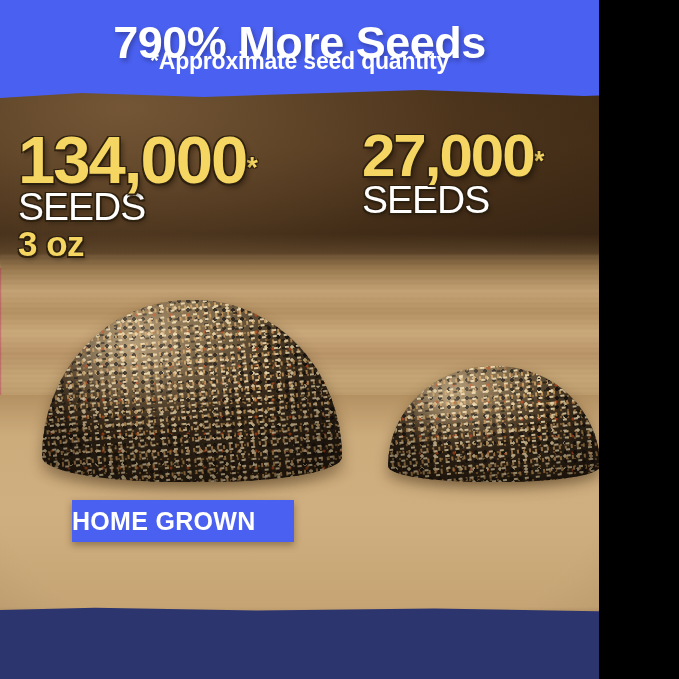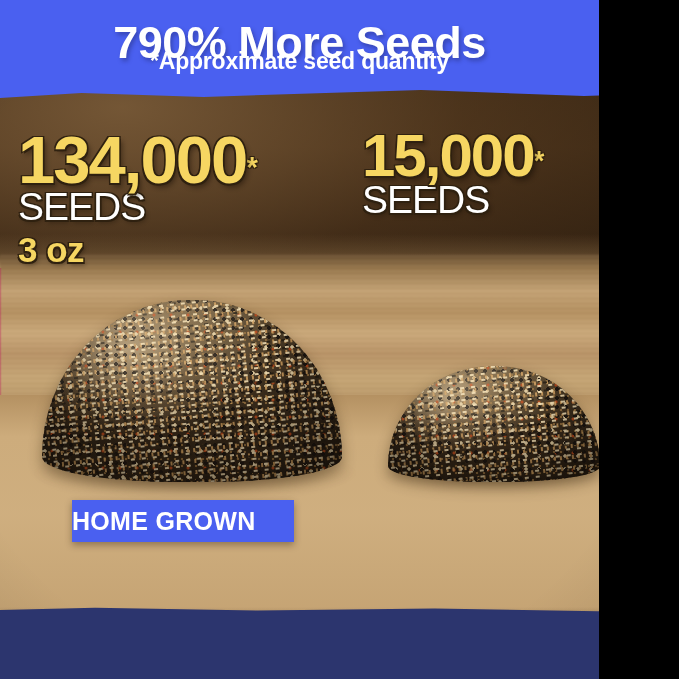--- a/index.html
+++ b/index.html
@@ -248,21 +248,21 @@
     color: #f6d662;
     font-weight: 700;
     letter-spacing: -0.5px;
     text-shadow:
       -1.5px -1.5px 0 #2f2110,
        1.5px -1.5px 0 #2f2110,
       -1.5px  1.5px 0 #2f2110,
        1.5px  1.5px 0 #2f2110,
        2px 3px 4px rgba(20,12,4,0.40);
   }
-  #stat-left .stat-weight { font-size: 35px; margin-top: 6px; }
+  #stat-left .stat-weight { font-size: 35px; }
   #stat-right .stat-weight { font-size: 35px; margin-top: 6px; }
 
   
   .badge {
     position: absolute;
     display: flex;
     align-items: center;
     color: #ffffff;
     font-weight: 700;
     font-size: 25px;
@@ -311,21 +311,21 @@
   <div class="stat" id="stat-left">
     <div>
       <span class="stat-number">134,000</span><span class="stat-asterisk">*</span>
     </div>
     <span class="stat-seeds">SEEDS</span>
     <span class="stat-weight">3 oz</span>
   </div>
 
   <div class="stat" id="stat-right">
     <div>
-      <span class="stat-number">15,000</span><span class="stat-asterisk">*</span>
+      <span class="stat-number">27,000</span><span class="stat-asterisk">*</span>
     </div>
     <span class="stat-seeds">SEEDS</span>
   </div>
 
   <div class="badge" id="badge-home-grown">
     <span>HOME GROWN</span>
   </div>
 
   <div class="banner-bottom"></div>
   <div class="banner-bottom-note">*Approximate seed quantity</div>

